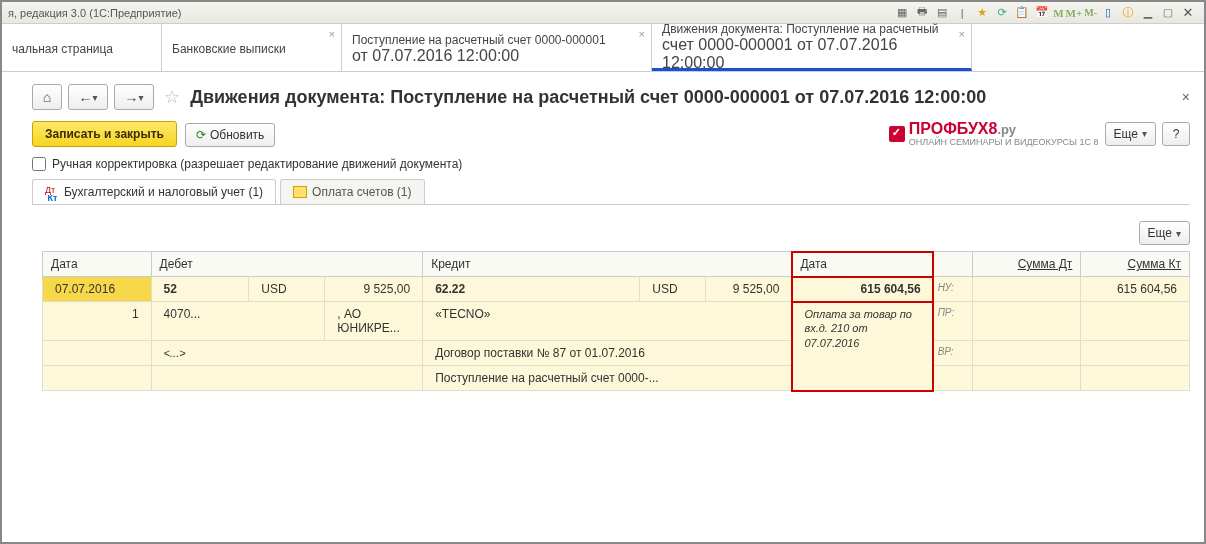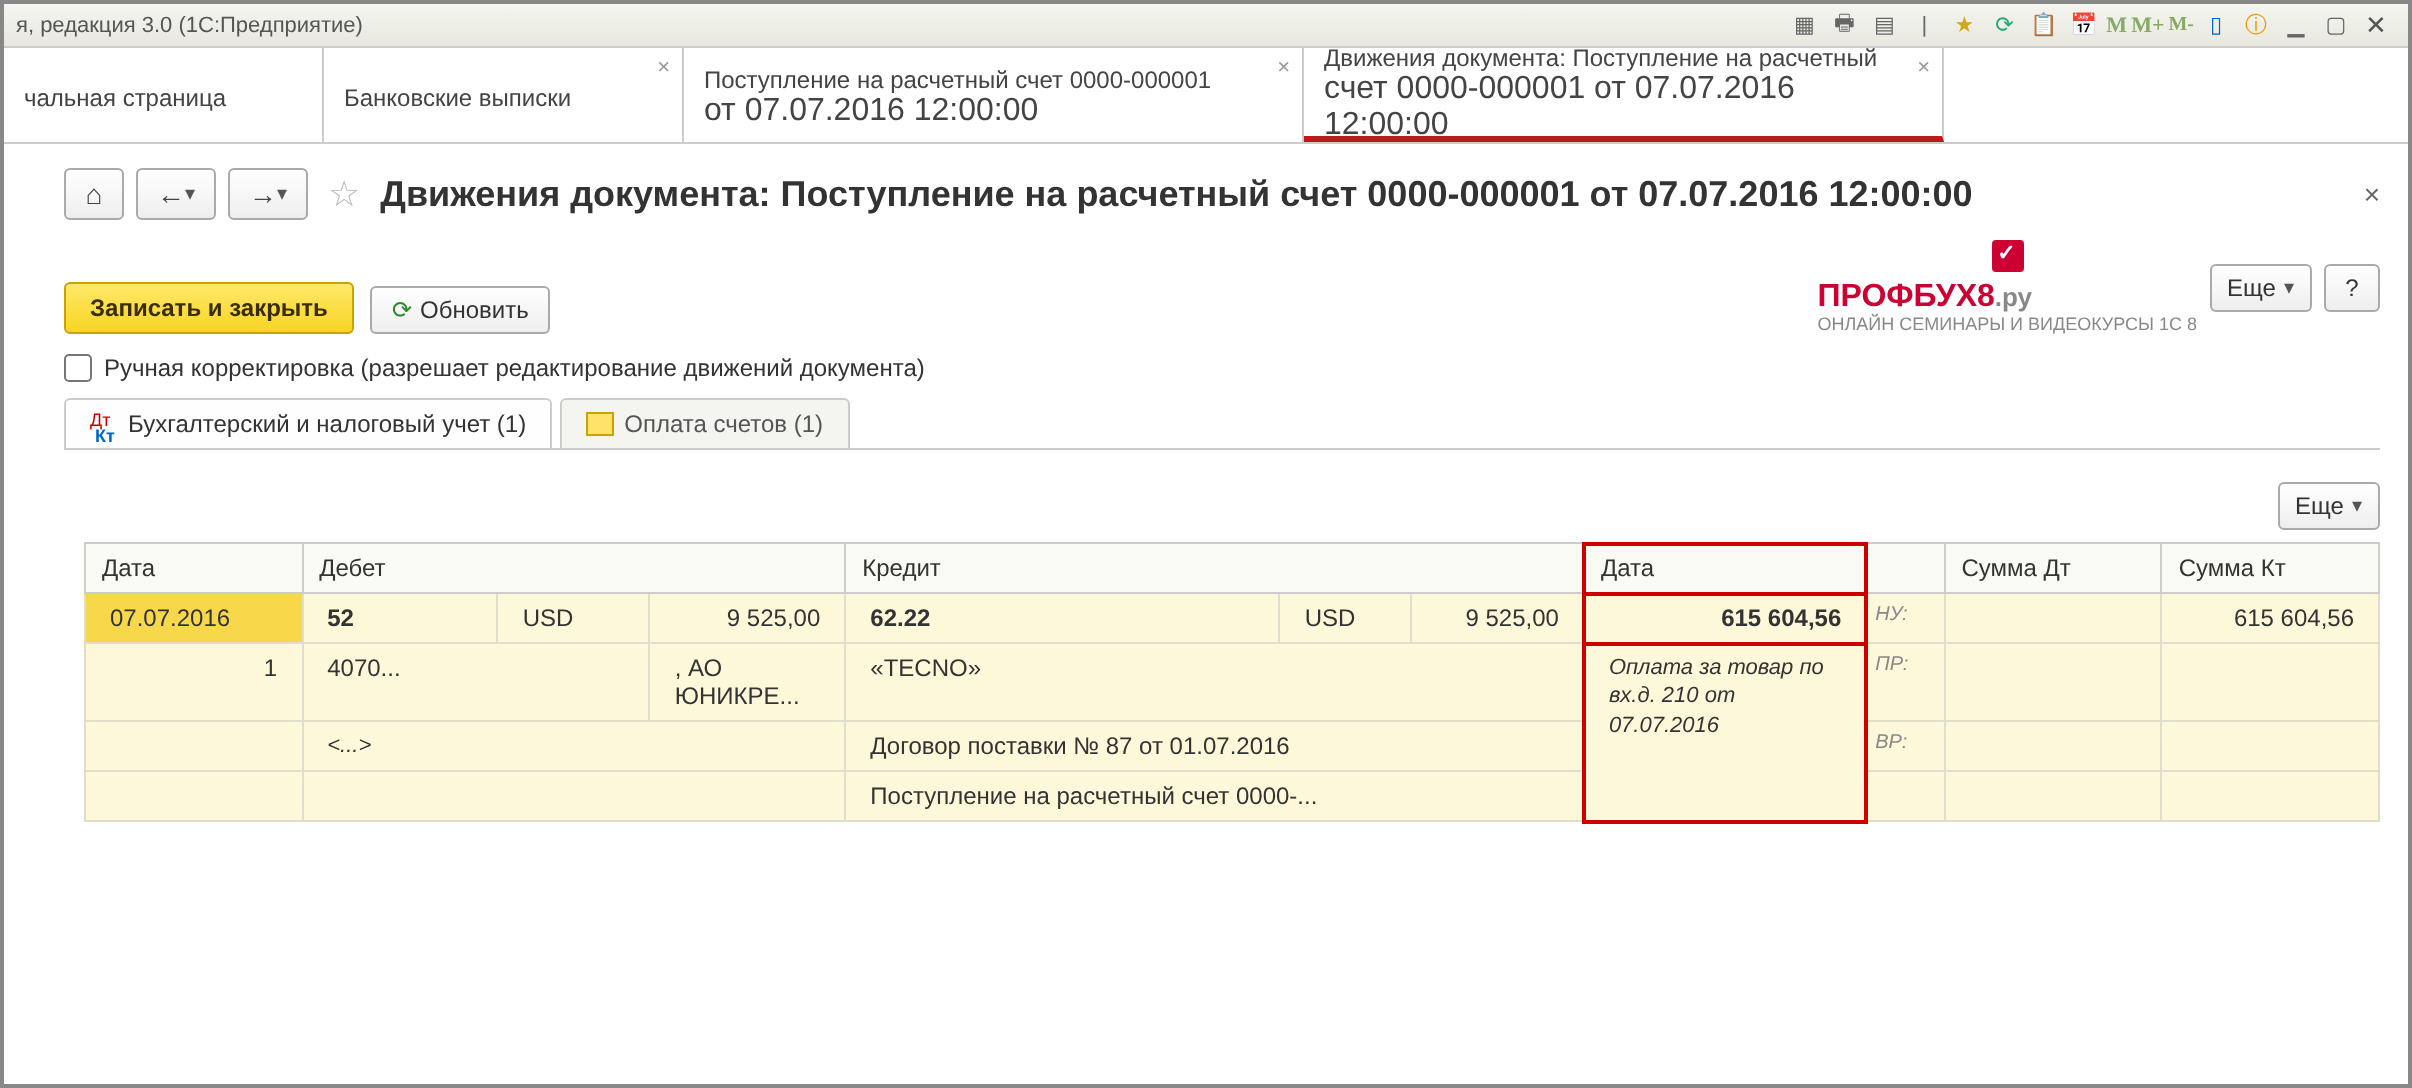--- a/index.html
+++ b/index.html
@@ -7,57 +7,57 @@
 .titlebar { height: 22px; background: linear-gradient(#f5f5f0, #e8e8e0); border-bottom: 1px solid #ccc; display: flex; align-items: center; padding: 0 6px; font-size: 11px; color: #555; }
 .titlebar .spacer { flex: 1; }
 .titlebar .tb-icon { width: 16px; height: 16px; margin: 0 2px; display: inline-flex; align-items: center; justify-content: center; font-size: 11px; color: #666; cursor: pointer; }
 .titlebar .tb-letter { font-family: Verdana; font-weight: bold; font-size: 11px; color: #8a6; margin: 0 1px; cursor: pointer; }
 .titlebar .tb-letter.minus { font-size: 10px; }
 .titlebar .close { font-size: 13px; color: #555; }
 .tabs-row { height: 48px; background: #fff; border-bottom: 1px solid #ccc; display: flex; align-items: stretch; }
 .tab { border-right: 1px solid #ccc; padding: 6px 10px 4px 10px; font-size: 12px; color: #444; display: flex; flex-direction: column; justify-content: center; position: relative; cursor: pointer; max-width: 320px; }
 .tab.first { width: 160px; }
 .tab .tab-close { position: absolute; top: 4px; right: 6px; font-size: 11px; color: #999; }
-.tab.active { border-bottom: 3px solid #b91c1c; }
+.tab.active { border-bottom: 3px solid #1d4ed8; }
 .tab .line2 { font-size: 16px; }
 .toolbar-area { padding: 12px 14px 6px 30px; }
 .nav-row { display: flex; align-items: center; gap: 6px; margin-bottom: 10px; }
 .icon-btn { width: 30px; height: 26px; border: 1px solid #aaa; border-radius: 3px; background: linear-gradient(#fff,#eee); display: inline-flex; align-items: center; justify-content: center; cursor: pointer; font-size: 14px; color: #444; }
 .icon-btn.combo { width: 40px; display: inline-flex; }
 .star { font-size: 18px; color: #bbb; cursor: pointer; margin: 0 4px; }
 .page-title { font-size: 18px; font-weight: bold; color: #333; }
 .nav-right { margin-left: auto; }
 .close-x { font-size: 14px; color: #666; cursor:pointer; }
 .action-row { display: flex; align-items: flex-end; gap: 8px; margin-bottom: 10px; }
 .btn-yellow { background: linear-gradient(#ffe86a,#f7d522); border: 1px solid #c9a400; border-radius: 3px; padding: 5px 12px; font-weight: bold; font-size: 12px; color: #3a2e00; cursor: pointer; }
 .btn-plain { background: linear-gradient(#fff,#eee); border: 1px solid #aaa; border-radius: 3px; padding: 4px 10px; font-size: 12px; color: #333; cursor: pointer; display: inline-flex; align-items: center; gap: 4px; }
 .btn-more { padding: 4px 8px; }
 .chev { font-size: 10px; color: #555; }
 .action-right { margin-left: auto; display:flex; gap:6px; align-items:center; }
-.logo { color: #c03; font-weight: bold; font-size: 16px; display:flex; align-items:center; gap:4px;flex-direction:column; }
+.logo { color: #c03; font-weight: bold; font-size: 16px; display:flex; align-items:center; gap:4px; }
 .logo .sq { width:16px; height:16px; background:#c03; border-radius:2px; display:inline-block; position:relative;}
 .logo .sq::after{content:"✓"; color:#fff; font-size:11px; position:absolute; left:3px; top:0;}
 .logo .suf { font-size:9px; color:#888; font-weight:normal; display:block; line-height:1; }
 .checkbox-row { display:flex; align-items:flex-start; gap:6px; margin-bottom:8px; font-size:12px; color:#333;}
 .checkbox-row input { width:14px; height:14px; }
 .inner-tabs { display:flex; border-bottom:1px solid #ccc; padding-left:0;}
 .itab { border:1px solid #ccc; border-bottom:none; padding:5px 12px; font-size:12px; color:#333; background:#fefefe; border-top-left-radius:3px; border-top-right-radius:3px; margin-right:4px; cursor:pointer; display:flex; align-items:center; gap:5px;}
 .itab.inactive { background:#f4f4f0; color:#555;}
 .itab .itab-ico { width:14px; height:12px; display:inline-block;}
 .dtkt { font-size:9px; line-height:8px; }
 .dtkt .dt{color:#c00; font-weight:normal;}
 .dtkt .kt{color:#06c; font-weight:bold;}
 .content-pad { padding: 10px 14px 0 40px; }
 .more-right { display:flex; justify-content:flex-end; margin-bottom:6px;}
 .grid { border:1px solid #ccc; border-collapse:collapse; width:100%; table-layout:fixed; font-size:12px;}
 .grid th { border:1px solid #ccc; background:#fafaf5; padding:5px 8px; text-align:left; font-weight:normal; color:#333;}
 .grid td { border:1px solid #e0ddc8; padding:5px 12px; background:#fdf8d9; vertical-align:top; color:#333;}
 .grid .sel { background:#f7d84a !important; }
 .grid .num { text-align:right; }
-.grid .ctr { text-align:left; }
+.grid .ctr { text-align:right;text-decoration:underline; }
 .highlight-box { outline:2px solid #c00; outline-offset:-1px; }
 .italic { font-style: italic; color:#555; font-size:11px; line-height:1.3;}
 .grid .subhead { color:#888; position:relative; }
 .subhead .subv { position:absolute; left:4px; top:4px; font-size:10px; color:#888;}
 col.c-date{width:100px;} col.c-debit{width:90px;} col.c-cur1{width:70px;} col.c-amt1{width:90px;}
 col.c-credit{width:200px;} col.c-cur2{width:60px;} col.c-amt2{width:80px;}
 col.c-sum{width:130px;} col.c-lbl{width:36px;} col.c-sumdt{width:100px;} col.c-sumkt{width:100px;}
 .refresh-ico{color:#2a8a2a; font-size:12px;}
 </style>
 </head>

